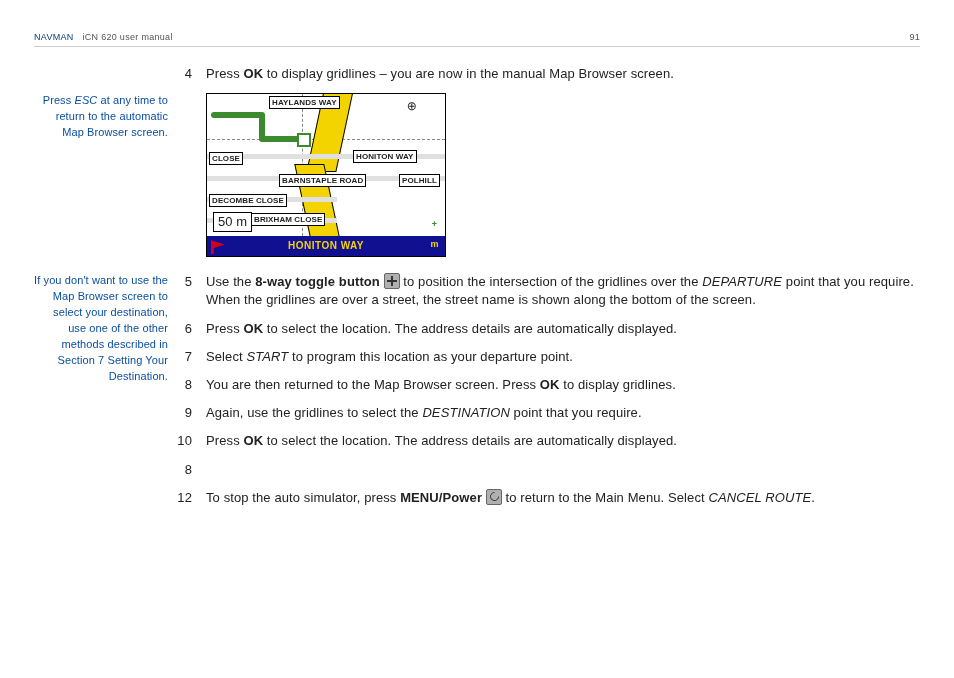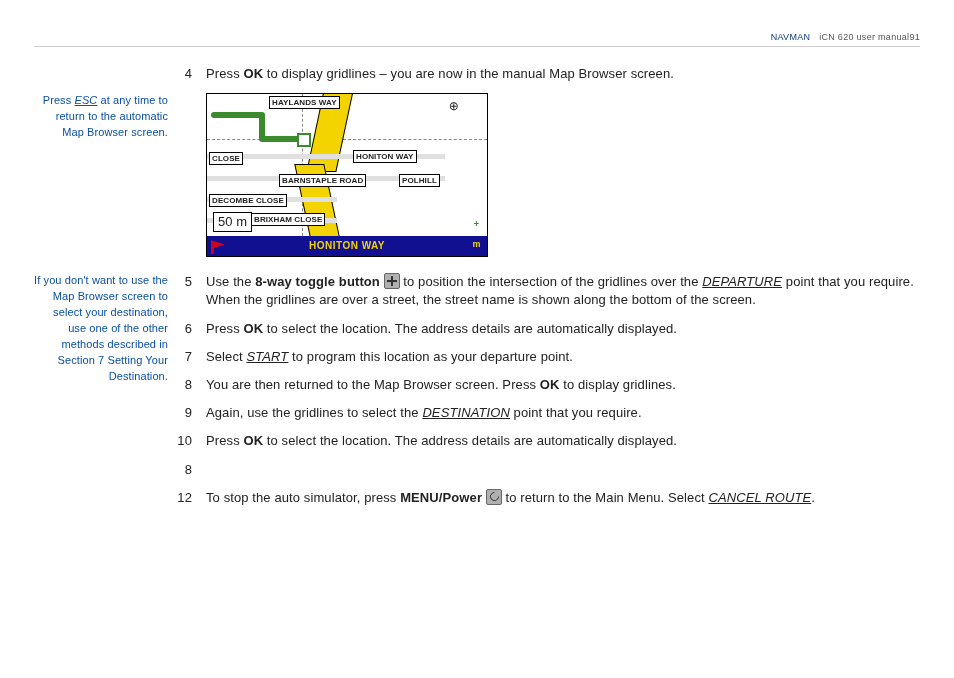--- a/index.html
+++ b/index.html
@@ -7,42 +7,41 @@
     font-family: "Helvetica Neue", Helvetica, Arial, sans-serif;
     font-size: 13px;
     color: #222;
     background: #fff;
     width: 954px;
     height: 678px;
     box-sizing: border-box;
     padding: 32px 34px;
     letter-spacing: 0.1px;
   }
-  .header { display: flex; justify-content: flex-end; font-size: 9px; letter-spacing: 0.3px; }
+  .header { display: flex; justify-content: space-between; font-size: 9px; letter-spacing: 0.3px; }
   .header .brand { color: #0a3d7a; font-weight: 500; }
   .header .doc { color: #555; margin-left: 6px; }
   .header .page { color: #555; }
   .rule { border: none; border-top: 1px solid #ccc; margin: 4px 0 18px 0; }
 
   .content { display: flex; }
   .margin-col { width: 142px; flex: 0 0 142px; }
   .num-col    { width: 30px; flex: 0 0 30px; text-align: right; padding-right: 14px; box-sizing: border-box; }
   .body-col   { flex: 1; }
 
   .row { display: flex; margin: 0 0 10px 0; line-height: 1.4; }
 
   .sidenote { color: #0a4fa3; font-size: 11px; text-align: right; line-height: 1.45; padding-right: 8px; }
   .sidenote .ital { font-style: italic; }
 
   .mapimg {
     width: 238px; height: 162px;
     border: 1px solid #000; background: #fff;
     position: relative; overflow: hidden;
     font-family: Arial, sans-serif;
-    padding-left: 42px;
   }
   .mapimg .road-yellow {
     position: absolute; background: #f4d400; border: 1px solid #000;
   }
   .mapimg .road-grey { position: absolute; background: #e0e0e0; }
   .mapimg .label {
     position: absolute; font-size: 8px; font-weight: bold;
     background: #fff; padding: 0 2px; border: 1px solid #000;
     white-space: nowrap; line-height: 11px;
   }
@@ -71,21 +70,21 @@
     content: ""; position: absolute; left: 3px; top: 2px; width: 7px; height: 7px;
     border: 1.5px solid #333; border-radius: 50%; border-top-color: transparent; transform: rotate(45deg);
   }
   .inline-icon.toggle::before, .inline-icon.toggle::after {
     content:""; position:absolute; background:#333;
   }
   .inline-icon.toggle::before { left:6px; top:2px; width:2px; height:10px; }
   .inline-icon.toggle::after  { left:2px; top:6px; width:10px; height:2px; }
 
   b { font-weight: 700; }
-  i, .ital { font-style: italic; text-decoration: underline; }
+  i, .ital { font-style: italic; }
 </style>
 </head>
 <body>
 
 <div class="header">
   <div>
     <span class="brand">NAVMAN</span>
     <span class="doc">iCN 620 user manual</span>
   </div>
   <div class="page">91</div>

